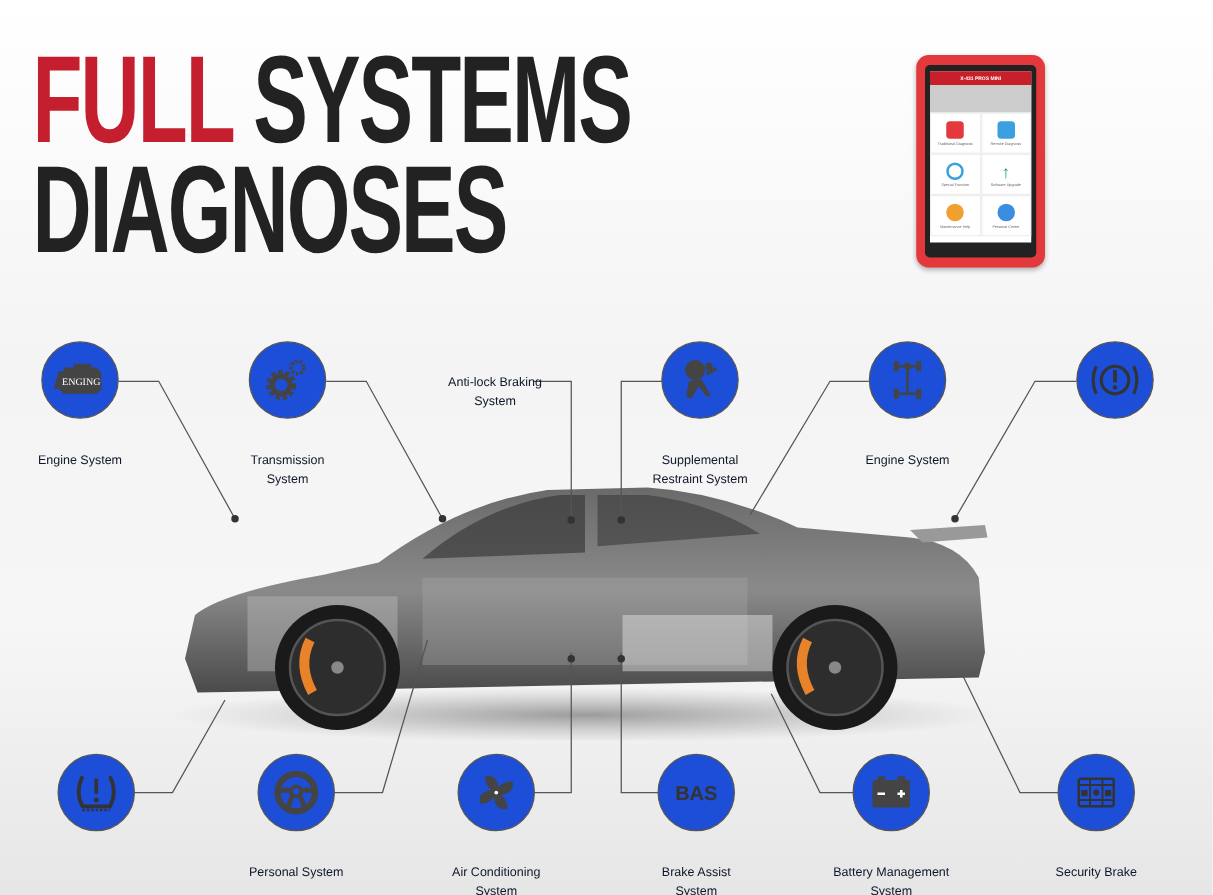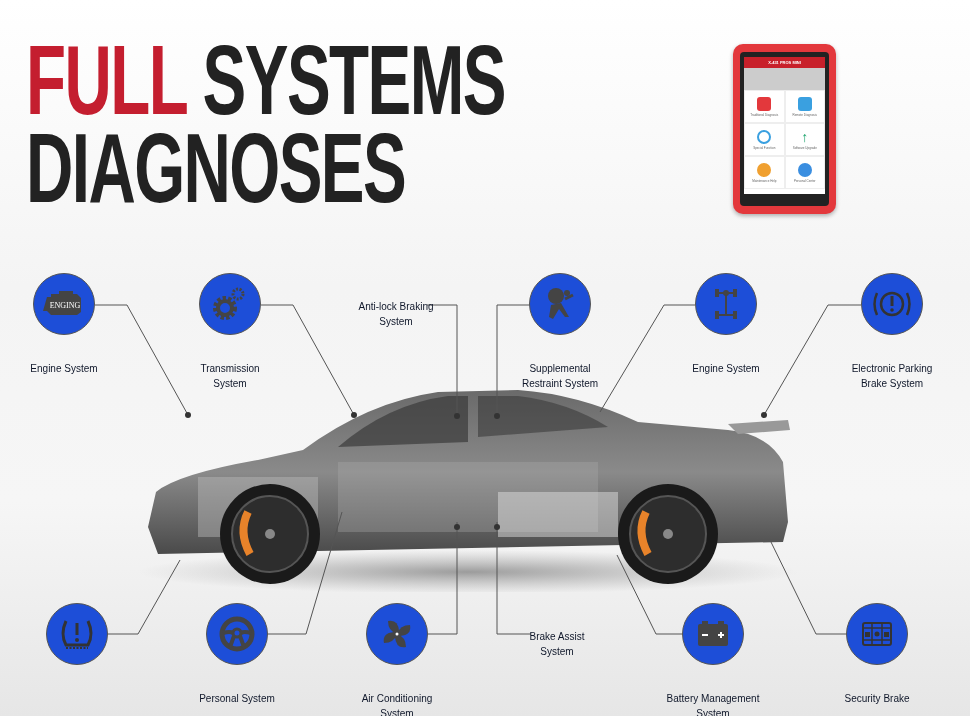--- a/index.html
+++ b/index.html
@@ -188,21 +188,20 @@
 
 <div class="node" style="left:844px;top:273px;width:104px;margin-left:-4px">
   <div class="circle">
     <svg viewBox="0 0 46 46">
         <circle cx="23" cy="23" r="11" fill="none" stroke="#333" stroke-width="2.5"></circle>
         <path d="M8,12 Q3,23 8,34 M38,12 Q43,23 38,34" stroke="#333" stroke-width="2.5" fill="none"></path>
         <rect x="21.5" y="15" width="3" height="10" fill="#333"></rect>
         <circle cx="23" cy="29" r="1.8" fill="#333"></circle>
       </svg>
   </div>
-  <div class="label">Electronic Parking<br>Brake System</div>
 </div>
 
 <div class="node" style="left:27px;top:603px;width:114px;margin-left:-7px">
   <div class="circle">
     <svg viewBox="0 0 46 46">
         <path d="M12,10 Q6,23 12,34 L34,34 Q40,23 34,10" stroke="#333" stroke-width="3" fill="none"></path>
         <rect x="21.5" y="12" width="3" height="12" fill="#333"></rect>
         <circle cx="23" cy="29" r="2" fill="#333"></circle>
         <path d="M12,37 h22" stroke="#333" stroke-width="2" stroke-dasharray="2 1.5"></path>
       </svg>
@@ -229,20 +228,25 @@
           <path d="M23,23 Q32,26 32,36 Q22,38 21,26 Z"></path>
           <path d="M23,23 Q20,32 10,32 Q8,22 20,21 Z"></path>
         </g>
         <circle cx="23" cy="23" r="1.5" fill="#fff"></circle>
       </svg>
   </div>
   <div class="label">Air Conditioning<br>System</div>
 </div>
 
 <div class="node" style="left:509px;top:603px;">
+  <div class="circle">
+    <svg viewBox="0 0 46 46">
+        <text x="23" y="29" font-size="16" font-weight="700" fill="#333" text-anchor="middle" font-family="Liberation Sans, sans-serif">BAS</text>
+      </svg>
+  </div>
   <div class="label">Brake Assist<br>System</div>
 </div>
 
 <div class="node" style="left:665px;top:603px;width:112px;margin-left:-8px">
   <div class="circle">
     <svg viewBox="0 0 46 46">
         <rect x="8" y="13" width="30" height="22" rx="2" fill="#444"></rect>
         <rect x="12" y="10" width="6" height="3" fill="#444"></rect>
         <rect x="28" y="10" width="6" height="3" fill="#444"></rect>
         <rect x="12" y="23" width="6" height="2" fill="#fff"></rect>

